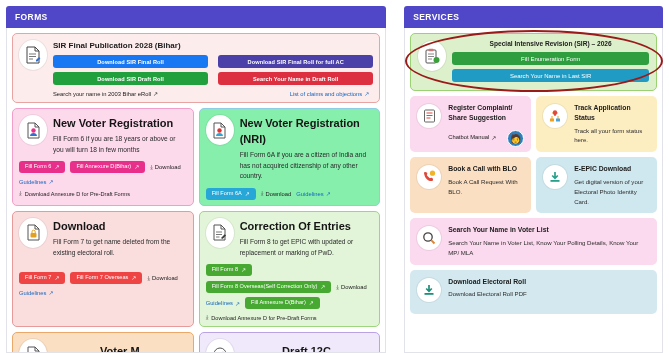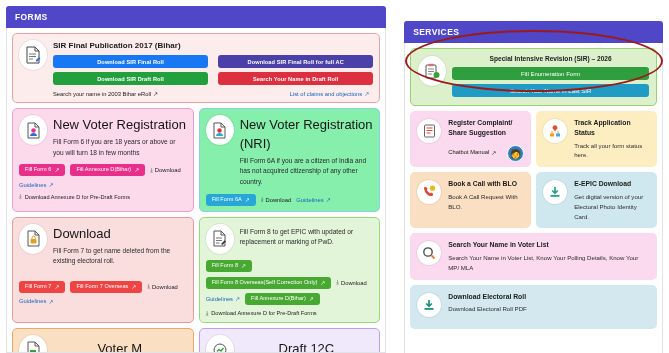--- a/index.html
+++ b/index.html
@@ -9,21 +9,21 @@
     background:#ffffff;
     font-size:7px;
     color:#1b1b1b;
     position:relative;
   }
   .app { display:flex; width:669px; height:353px; gap:8px; }
 
   
   .panel{ position:relative; }
   .panel-forms{ width:397px; height:353px; padding:6px 6px 0 6px; }
-  .panel-services{ width:272px; height:329px; padding:6px 6px 0 4px;margin-top:15px; }
+  .panel-services{ width:272px; height:329px; padding:6px 6px 0 4px; }
 
   .panel-head{
     background:#5046c8;
     color:#fff;
     height:22px;
     border-radius:3px 3px 0 0;
     display:flex; align-items:center;
     padding-left:9px;
     font-size:8.5px;
     font-weight:bold;
@@ -49,21 +49,21 @@
   .card-top{ display:flex; gap:6px; align-items:flex-start; }
   .icon-circle{
     width:28px;height:30px;min-width:28px;
     border-radius:50%;
     background:#fff;
     display:flex;align-items:center;justify-content:center;
     box-shadow:0 0 0 1px rgba(0,0,0,.06);
     margin-top:1px;
   }
   .card-text{ padding-top:2px; }
-  .card-title{ font-size:13px; font-weight:normal; color:#151515; line-height:1.45; }
+  .card-title{ font-size:11px; font-weight:bold; color:#151515; line-height:1.45; }
   .card-desc{ font-size:6.6px; color:#2a2a2a; line-height:1.62; margin-top:2px; max-width:175px;}
 
   .btn-row{ display:flex; flex-wrap:wrap; align-items:center; gap:5px; margin-top:6px; }
   .pill{
     border-radius:3px;
     color:#fff;
     font-size:5.6px;
     padding:3px 6px;
     white-space:nowrap;
     display:inline-flex; align-items:center; gap:3px;
@@ -146,21 +146,21 @@
         <div class="card-top">
           <div class="icon-circle">
             <svg width="16" height="18" viewBox="0 0 16 18">
               <path d="M2 1h8l4 4v12H2z" fill="#fff" stroke="#444" stroke-width="1"></path>
               <path d="M10 1v4h4" fill="none" stroke="#444" stroke-width="1"></path>
               <path d="M4 8h7M4 10.5h7M4 13h4" stroke="#777" stroke-width="1"></path>
               <path d="M11 14l3-3 1.4 1.4-3 3H11z" fill="#2f6fd0"></path>
             </svg>
           </div>
           <div class="card-text" style="width:100%">
-            <div class="sir-title">SIR Final Publication 2017 (Bihar)</div>
+            <div class="sir-title">SIR Final Publication 2028 (Bihar)</div>
             <div class="sir-grid">
               <div class="big-btn" style="background:#1877f2">Download SIR Final Roll</div>
               <div class="big-btn" style="background:#4b3fa8">Download SIR Final Roll for full AC</div>
               <div class="big-btn" style="background:#22a03d">Download SIR Draft Roll</div>
               <div class="big-btn" style="background:#dc2f3f">Search Your Name in Draft Roll</div>
             </div>
             <div class="sir-links">
               <span class="lnk">
                 <span>Search your name in 2003 Bihar eRoll</span>
                 <span class="arrow">↗</span>
@@ -286,20 +286,21 @@
           <div class="card-top">
             <div class="icon-circle">
               <svg width="15" height="17" viewBox="0 0 15 17">
                 <path d="M2 1h7l4 4v11H2z" fill="#fff" stroke="#555" stroke-width="1"></path>
                 <path d="M9 1v4h4" fill="none" stroke="#555" stroke-width="1"></path>
                 <path d="M4 8h6M4 10.5h6M4 13h3.5" stroke="#777" stroke-width="1"></path>
                 <path d="M9.5 13.5l3.2-3.2 1.3 1.3-3.2 3.2H9.5z" fill="#3a3a3a"></path>
               </svg>
             </div>
             <div class="card-text">
+              <div class="card-title">Correction Of Entries</div>
               <div class="card-desc">Fill Form 8 to get EPIC with updated or replacement or marking of PwD.</div>
             </div>
           </div>
           <div class="btn-row">
             <span class="pill b-green">
               <span>Fill Form 8</span>
               <span class="arrow">↗</span>
             </span>
             <span class="pill b-green">
               <span>Fill Form 8 Overseas(Self Correction Only)</span>

